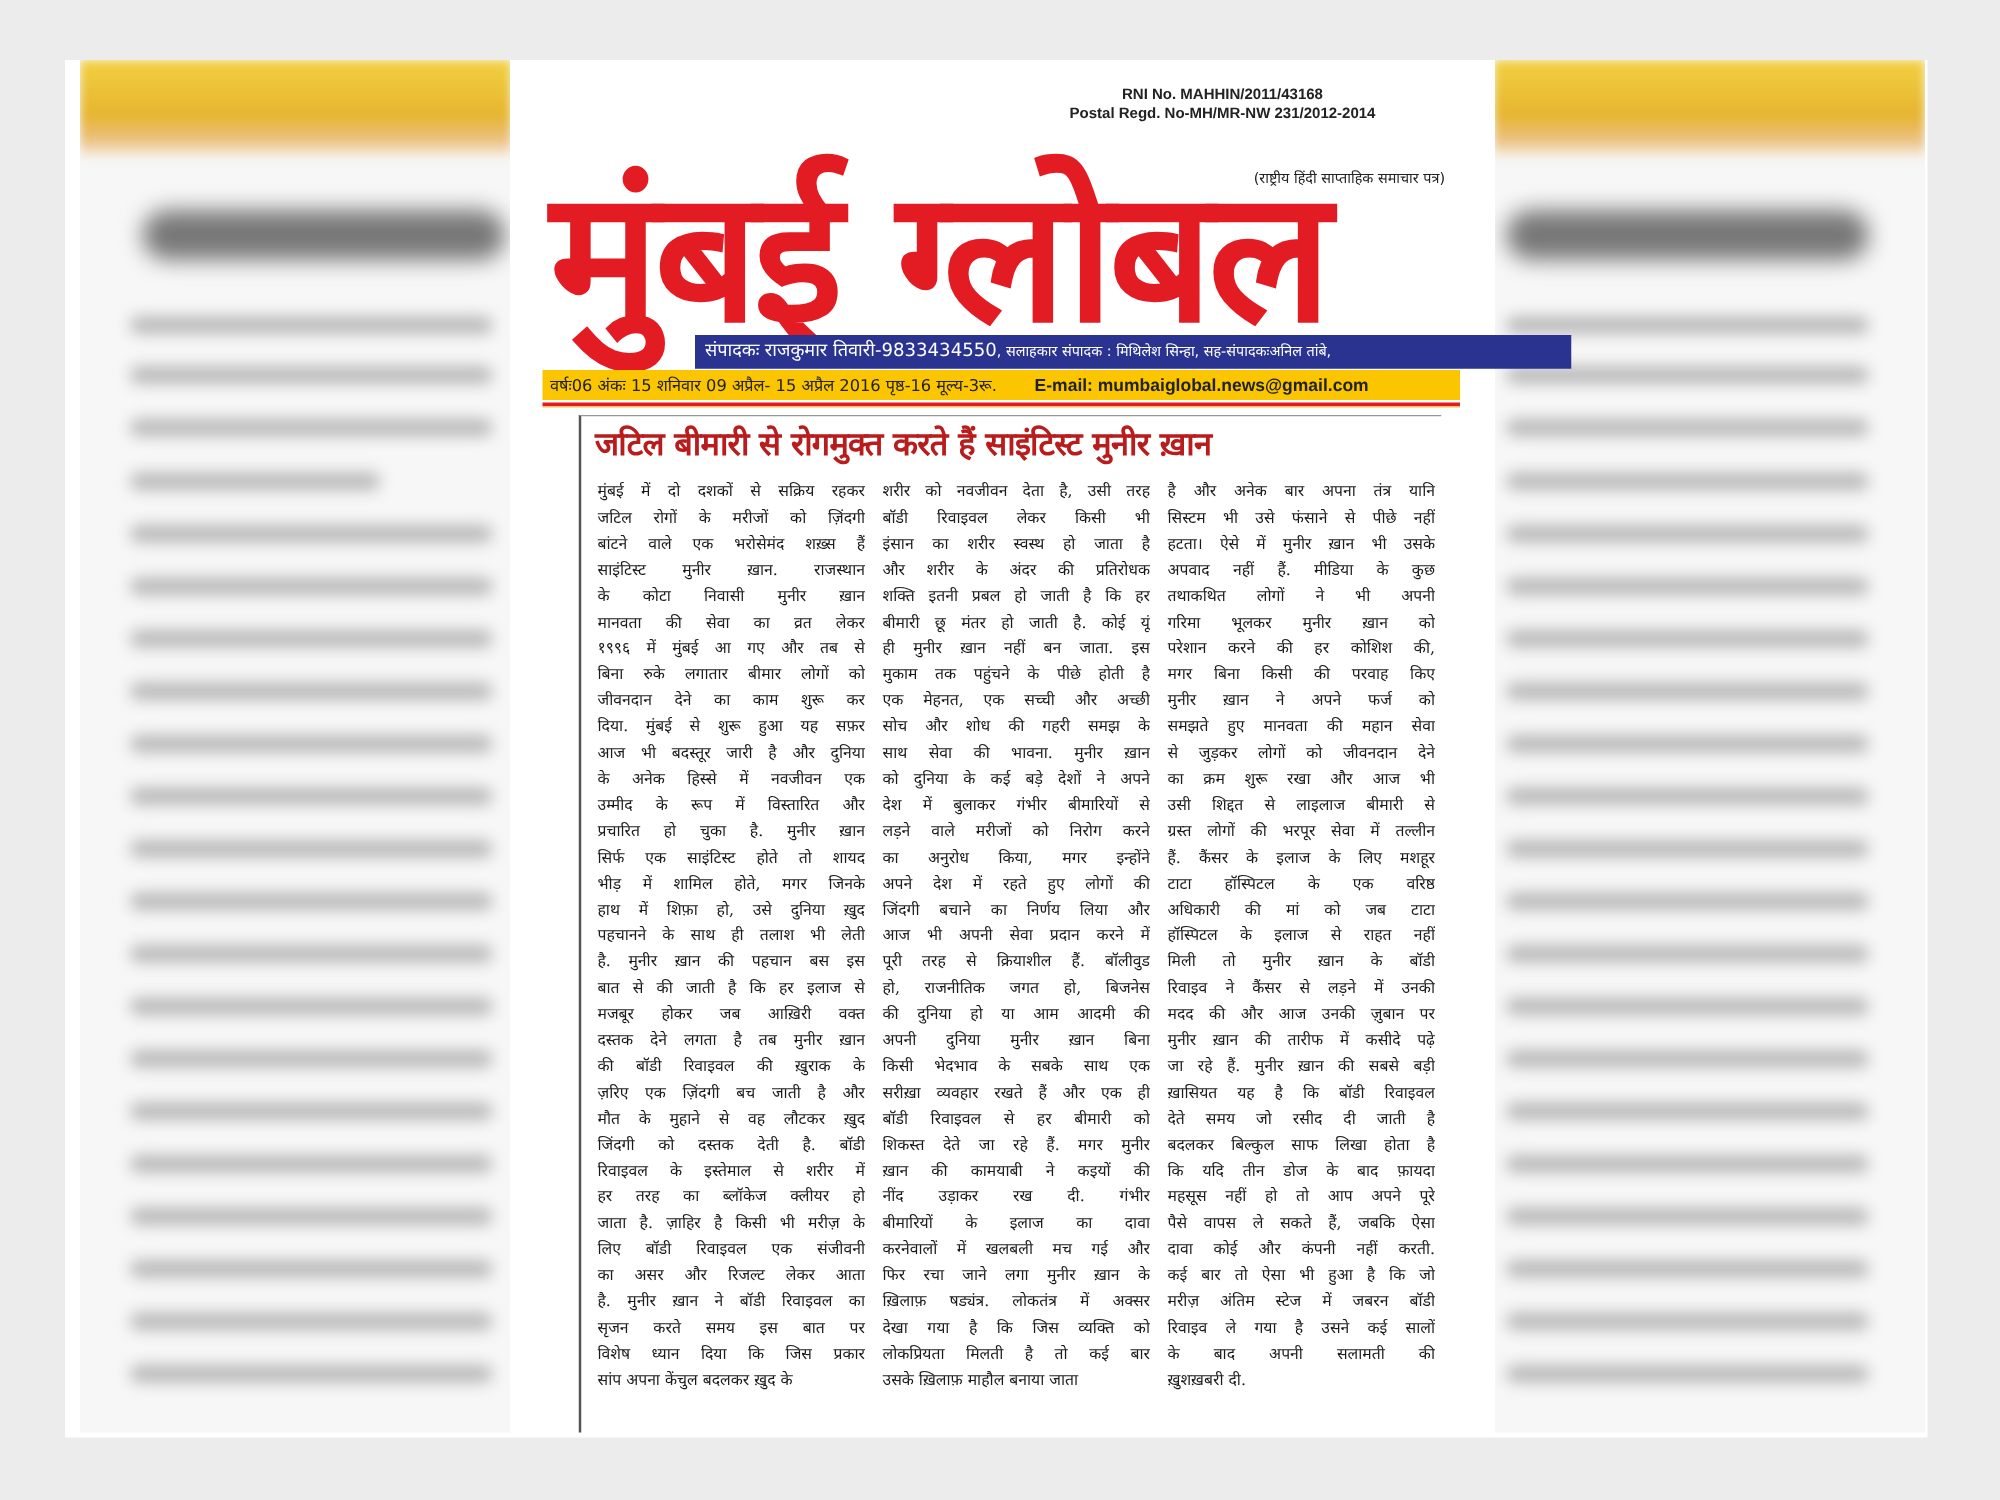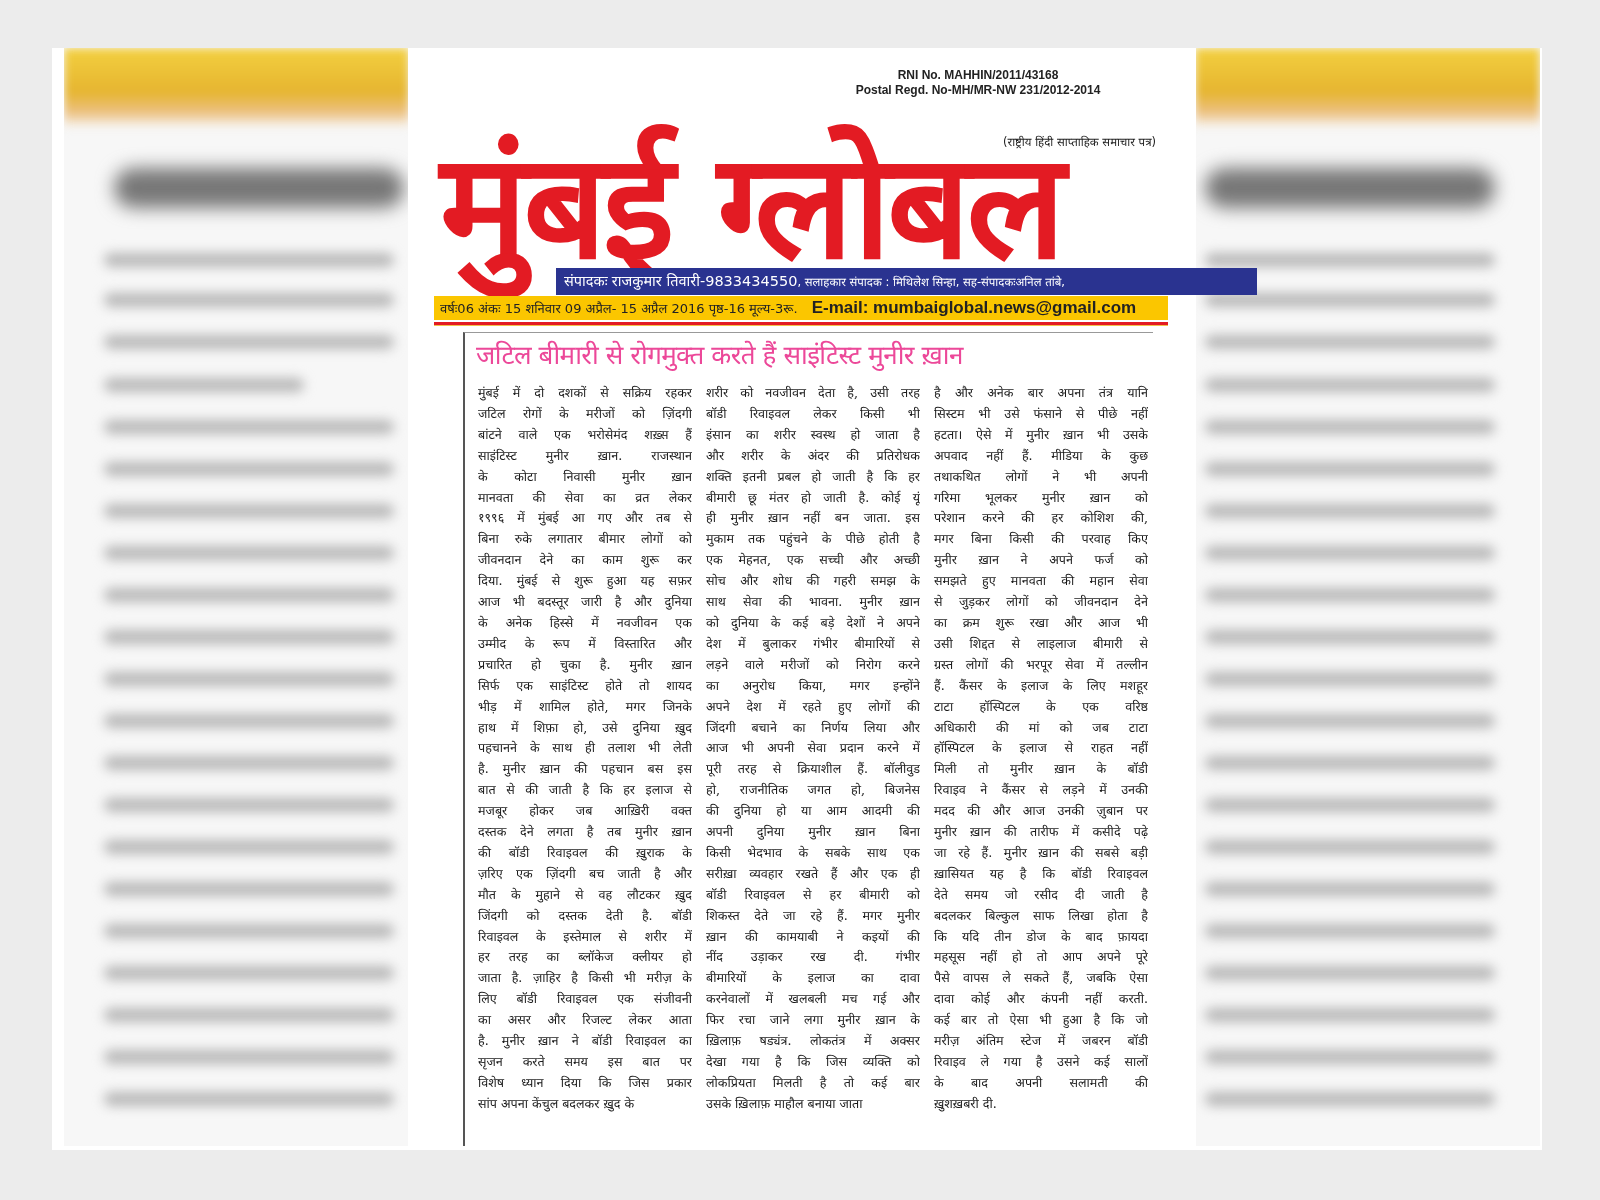--- a/index.html
+++ b/index.html
@@ -47,31 +47,31 @@
   .blue-bar {
     position: absolute; left: 148px; top: 220px; width: 701px; height: 27px; background: #2a3390;
     color: #fff; font-size: 13.5px; line-height: 27px; padding-left: 8px; white-space: nowrap; overflow: hidden;
   }
   .blue-bar .big { font-size: 14.5px; }
   .blue-bar .small { font-size: 11.5px; }
   .yellow-bar {
     position: absolute; left: 26px; top: 248px; width: 734px; height: 24px; background: #fbc600;
     color: #222; font-size: 13px; line-height: 24px; padding-left: 6px; white-space: nowrap; overflow: hidden;
   }
-  .yellow-bar .email { font-family: "Liberation Sans", sans-serif; font-weight: bold; font-size: 17px; margin-left: 10px; }
+  .yellow-bar .email { font-family: "Liberation Sans", sans-serif; font-weight: bold; font-size: 14px; margin-left: 26px; }
   .red-rule { position: absolute; left: 26px; top: 274px; width: 734px; height: 3px; background: #e31b23; }
   .yellow-rule { position: absolute; left: 26px; top: 277px; width: 734px; height: 1px; background: #f2c24a; }
 
   .article-frame {
     position: absolute; left: 55px; top: 284px; width: 690px; height: 814px;
     border-left: 2px solid #555; border-top: 1px solid #999;
   }
   .headline {
-    position: absolute; left: 68px; top: 288px; width: 670px; font-size: 26px; font-weight: normal;
-    color: #ec4899; white-space: nowrap; letter-spacing: -0.6px;
+    position: absolute; left: 68px; top: 288px; width: 670px; font-size: 26px; font-weight: bold;
+    color: #b91c1c; white-space: nowrap; letter-spacing: -0.6px;
   }
   .columns {
     position: absolute; left: 70px; top: 335px; width: 670px; height: 770px;
     display: flex; gap: 14px;
   }
   .col {
     width: 214px; font-size: 12.6px; line-height: 20.9px; color: #1a1a1a; text-align: justify;
     font-family: "DejaVu Serif", serif;
   }
   .col .ln { display: block; white-space: nowrap; overflow: hidden; text-align-last: justify; }

